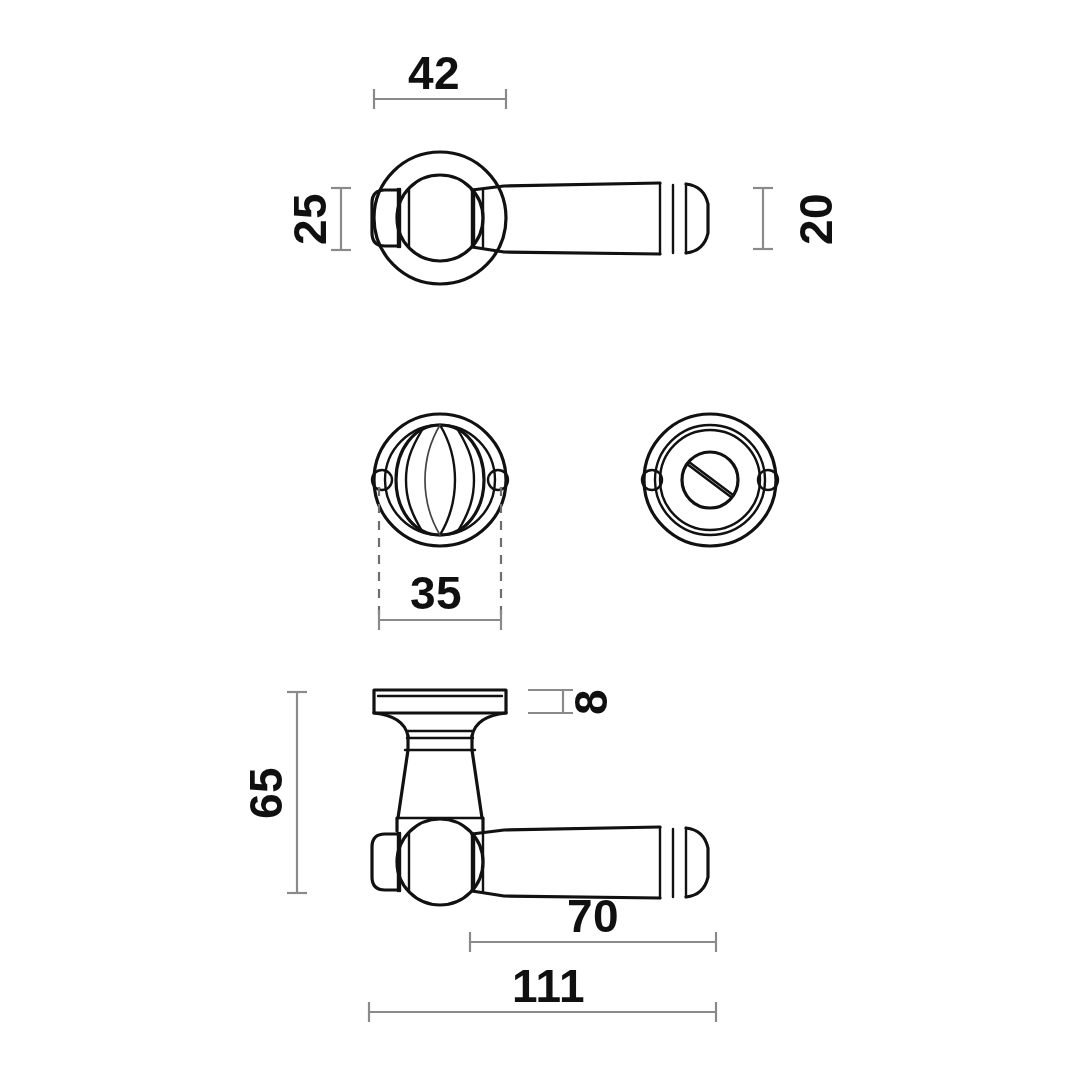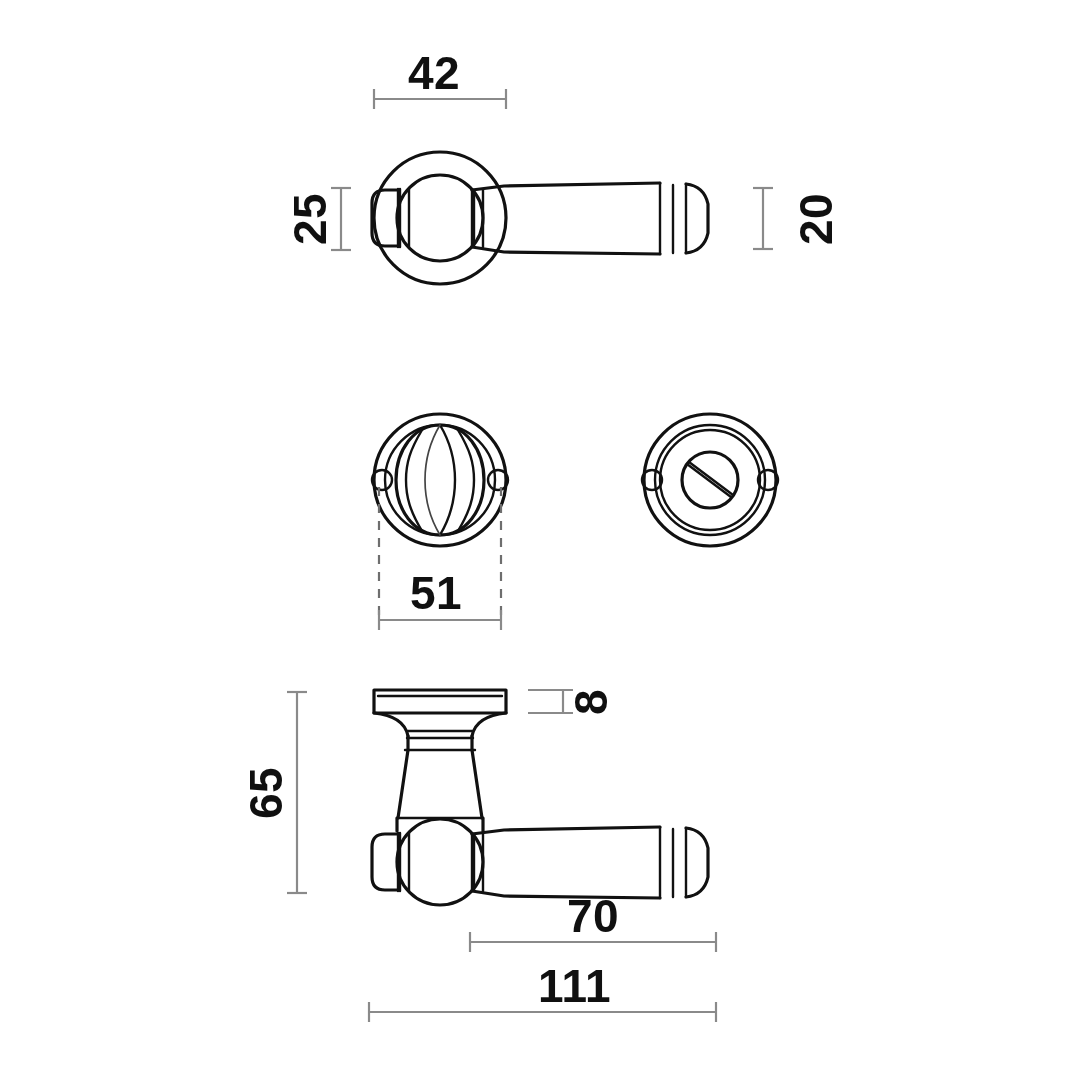--- a/index.html
+++ b/index.html
@@ -191,23 +191,23 @@
       <path class="dimtick" d="M 716 1002 L 716 1022"></path>
     </g>
   </svg>
 
   <div class="dimtext" style="left:408px; top:50px;">42</div>
 
   <div class="dimtext rot90" style="left:284px; top:196px;">25</div>
 
   <div class="dimtext rot90" style="left:790px; top:196px;">20</div>
 
-  <div class="dimtext" style="left:410px; top:570px;">51</div>
+  <div class="dimtext" style="left:410px; top:570px;">35</div>
 
   <div class="dimtext rot90" style="left:578px; top:679px;">8</div>
 
   <div class="dimtext rot90" style="left:240px; top:770px;">65</div>
 
   <div class="dimtext" style="left:567px; top:893px;">70</div>
 
-  <div class="dimtext" style="left:512px; top:963px;margin-left:26px;">111</div>
+  <div class="dimtext" style="left:512px; top:963px;">111</div>
 
 </div>
 
 </body></html>

